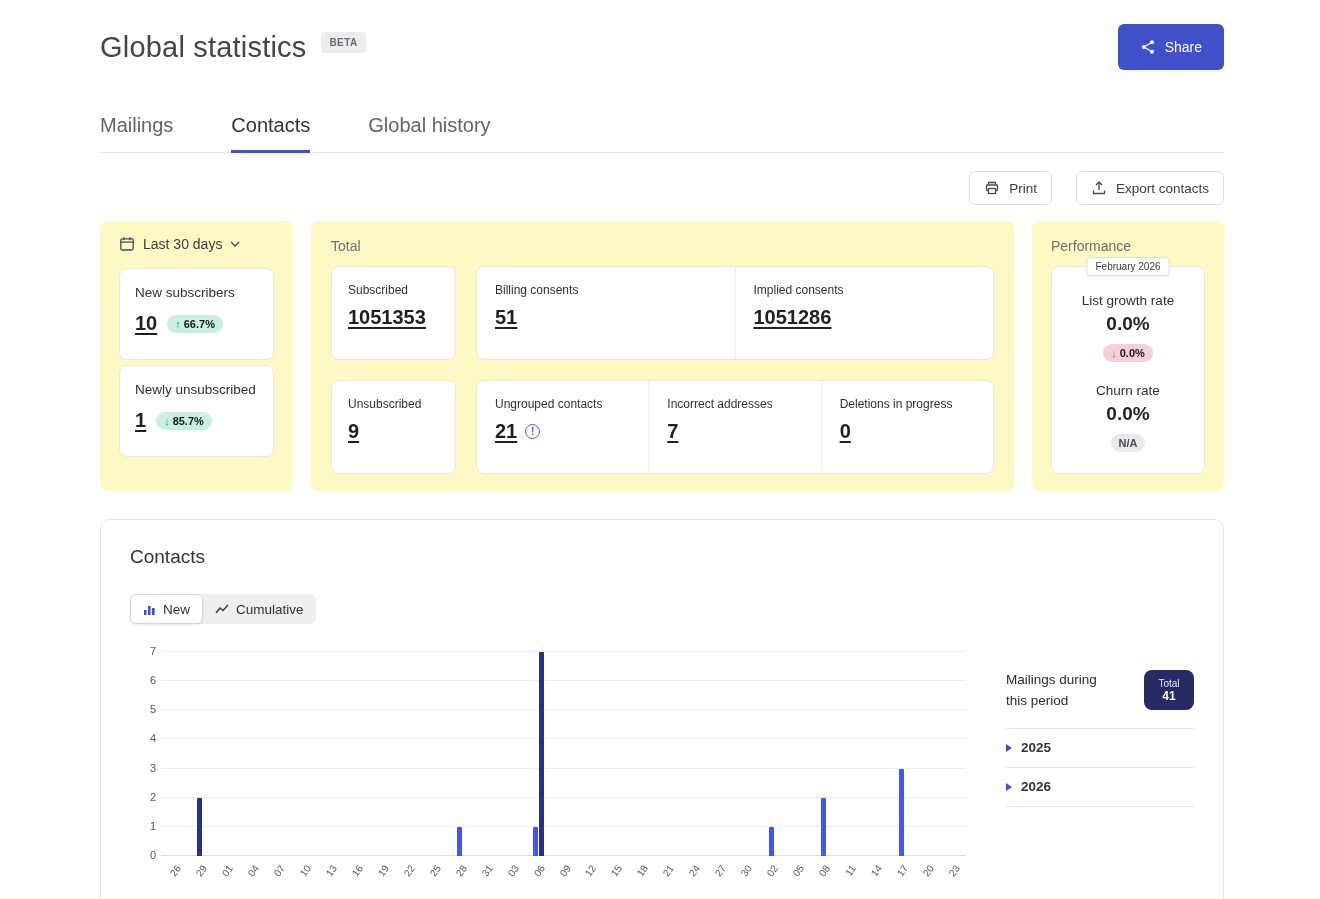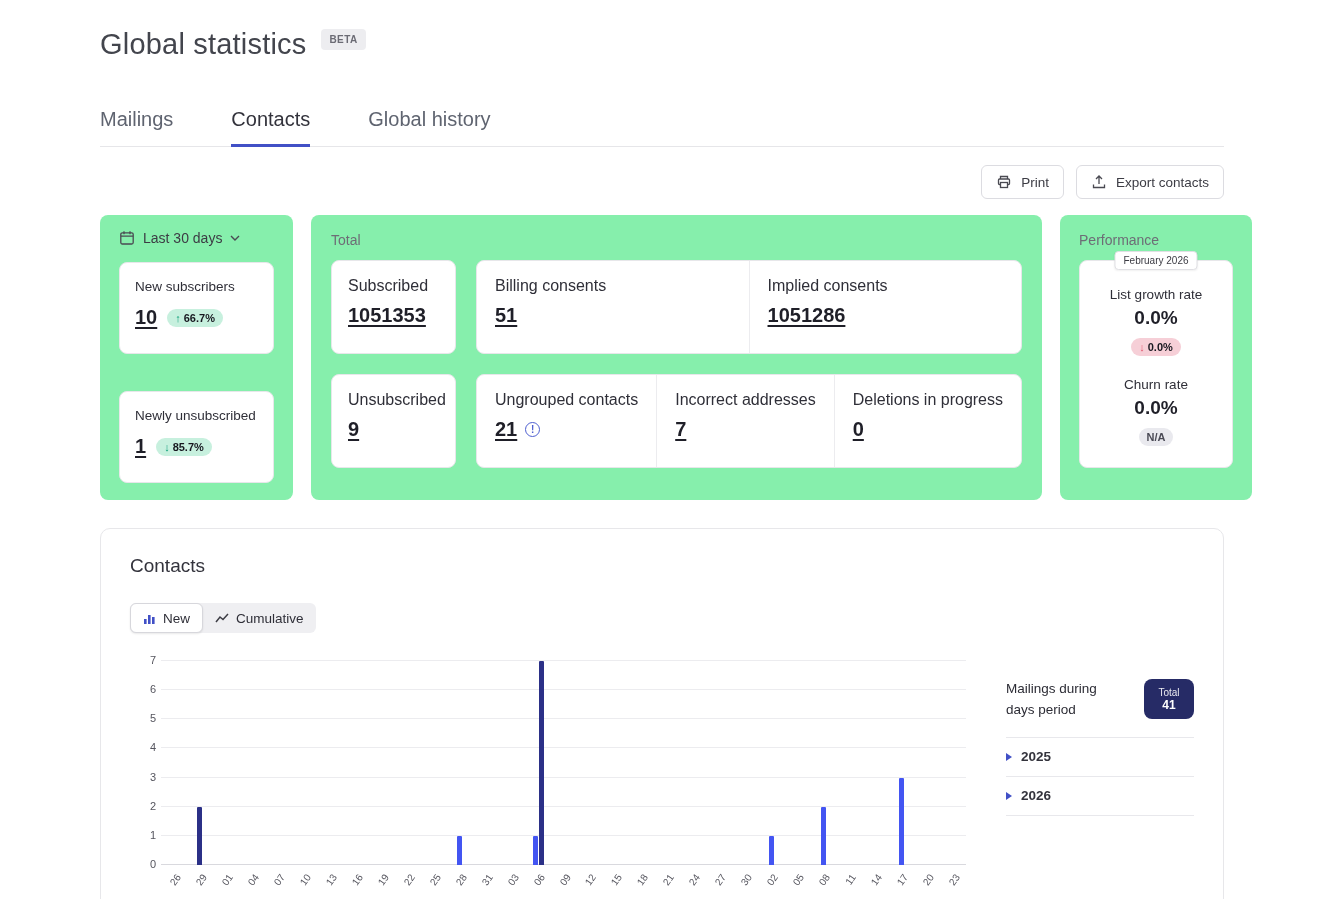--- a/index.html
+++ b/index.html
@@ -30,43 +30,43 @@
   .tabs { margin-top:32px; border-bottom:1px solid #e6e6e9; display:flex; gap:58px; }
   .tab {
     font-size:20px; color:#5f6470; padding:12px 0 15px; position:relative; cursor:pointer;
   }
   .tab.active { color:#33333c; }
   .tab.active::after {
     content:""; position:absolute; left:0; right:0; bottom:-1px; height:3px; background:#4150c6;
   }
 
   
-  .toolbar { display:flex; justify-content:flex-end; gap:12px; margin-top:18px; }
+  .toolbar { display:flex; justify-content:flex-end; gap:24px; margin-top:18px; }
   .btn-light {
     height:34px; background:#fff; border:1px solid #dcdce1; border-radius:6px;
     font-size:13.5px; color:#3c3c44; font-family:inherit;
     display:flex; align-items:center; gap:9px; padding:0 14px; cursor:pointer;
   }
 
   
   .stats-row { margin-top:16px; display:flex; gap:18px; align-items:stretch; }
-  .panel { background:#86efac; border-radius:8px; }
+  .panel { background:#fef9c3; border-radius:8px; }
   .period-panel { width:193px; padding:15px 19px 17px; flex:none; }
   .total-panel { flex:1; padding:17px 20px; }
   .perf-panel { width:192px; padding:17px 19px; flex:none; }
 
   .date-select {
     background:transparent; border:none; font-family:inherit;
     display:flex; align-items:center; gap:8px; font-size:14px; color:#3c3c44;
     margin-bottom:16px; cursor:pointer; padding:0;
   }
 
   .stat-card {
     background:#fff; border:1px solid #e7e7ea; border-radius:8px;
-    padding:14px 15px; min-height:92px; margin-bottom:37px;
+    padding:14px 15px; min-height:92px; margin-bottom:5px;
   }
   .stat-card:last-child { margin-bottom:0; }
   .stat-title { font-size:13.5px; color:#2f2f38; line-height:1.5; margin-bottom:9px; }
   .stat-line { display:flex; align-items:center; gap:10px; }
   .stat-value {
     font-size:20px; font-weight:700; color:#1f1f28;
     text-decoration:underline; text-underline-offset:3px; cursor:pointer;
   }
   .badge {
     border-radius:11px; padding:3px 8px; font-size:11px; font-weight:700;
@@ -80,21 +80,21 @@
   .arrow { font-size:11px; font-weight:700; }
 
   .panel-label { font-size:14px; color:#6d6d76; margin-bottom:12px; }
   .total-row { display:flex; gap:20px; margin-bottom:20px; }
   .total-row:last-child { margin-bottom:0; }
   .total-card { background:#fff; border:1px solid #e7e7ea; border-radius:8px; height:94px; }
   .total-card.single { width:125px; padding:16px 16px; flex:none; }
   .total-card.multi { flex:1; display:flex; }
   .total-section { flex:1; padding:16px 18px; border-left:1px solid #ececef; }
   .total-section:first-child { border-left:none; }
-  .total-sec-title { font-size:16px; color:#2f2f38; margin-bottom:9px; white-space:nowrap; }
+  .total-sec-title { font-size:12px; color:#2f2f38; margin-bottom:9px; white-space:nowrap; }
   .value-line { display:flex; align-items:center; gap:8px; }
 
   .perf-card {
     background:#fff; border:1px solid #e7e7ea; border-radius:8px;
     height:208px; position:relative; text-align:center; padding:26px 8px 16px;
   }
   .perf-tooltip {
     position:absolute; top:-10px; left:50%; transform:translateX(-50%);
     background:#fff; border:1px solid #e0e0e4; border-radius:4px;
     font-size:10px; color:#3c3c44; padding:3px 8px; white-space:nowrap;
@@ -167,20 +167,31 @@
 </head>
 <body>
 
 <div class="content">
 
   <div class="page-header">
     <div class="title-wrap">
       <h1 class="page-title">Global statistics</h1>
       <span class="beta-badge">BETA</span>
     </div>
+    <button class="share-btn">
+      <span>
+        <svg width="16" height="16" viewBox="0 0 24 24">
+          <circle cx="18" cy="5" r="3" fill="#fff"></circle>
+          <circle cx="6" cy="12" r="3" fill="#fff"></circle>
+          <circle cx="18" cy="19" r="3" fill="#fff"></circle>
+          <path d="M8.5 10.5 L15.5 6.5 M8.5 13.5 L15.5 17.5" stroke="#fff" stroke-width="1.8"></path>
+        </svg>
+      </span>
+      <span>Share</span>
+    </button>
   </div>
 
   <nav class="tabs">
     <div class="tab">Mailings</div>
     <div class="tab active">Contacts</div>
     <div class="tab">Global history</div>
   </nav>
 
   <div class="toolbar">
     <button class="btn-light">
@@ -395,21 +406,21 @@
             <div class="bar" style="left: 296.129px; height: 29.1429px; background: rgb(67, 85, 242);"></div>
             <div class="bar" style="left: 371.532px; height: 29.1429px; background: rgb(67, 85, 242);"></div>
             <div class="bar" style="left: 607.742px; height: 29.1429px; background: rgb(67, 85, 242);"></div>
             <div class="bar" style="left: 659.677px; height: 58.2857px; background: rgb(67, 85, 242);"></div>
             <div class="bar" style="left: 737.581px; height: 87.4286px; background: rgb(67, 85, 242);"></div>
           </div>
       </div>
 
       <aside class="mailings">
         <div class="mailings-header">
-          <div class="mailings-title">Mailings during days period</div>
+          <div class="mailings-title">Mailings during this period</div>
           <div class="total-badge">
             <span class="lbl">Total</span>
             <span class="num">41</span>
           </div>
         </div>
         <div class="year-row">
           <span class="tri"></span>
           <span>2025</span>
         </div>
         <div class="year-row">

